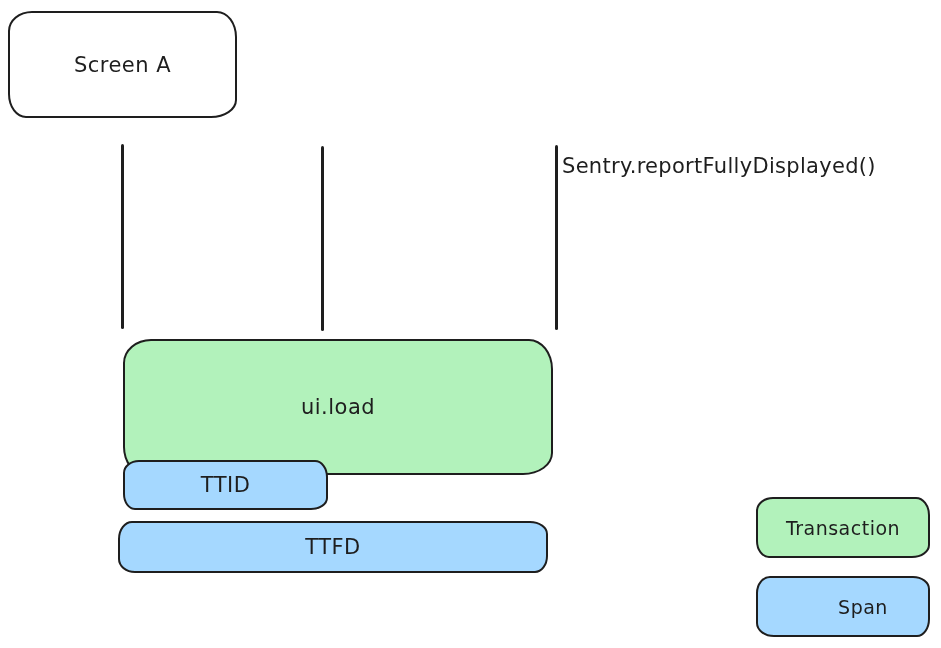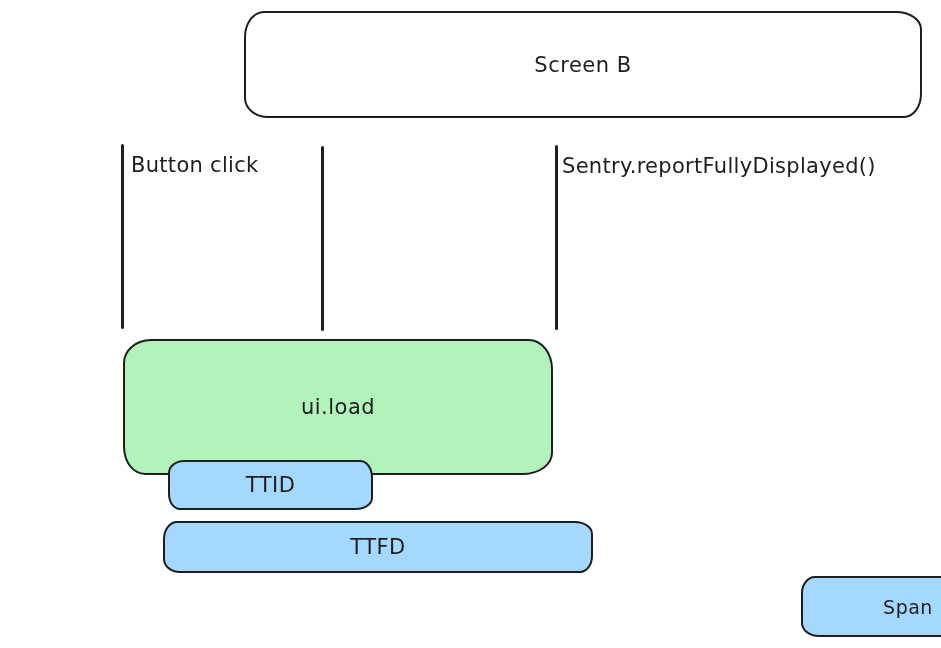--- a/index.html
+++ b/index.html
@@ -65,21 +65,20 @@
   .marker-label-1 { left: 131px; top: 153px; }
   .marker-label-2 { left: 329px; top: 155px; }
   .marker-label-3 { left: 562px; top: 154px; text-align: center; }
 
   
   .bar-transaction {
     background: #b2f2bb;
   }
   .bar-span {
     background: #a5d8ff;
-    margin-left: 45px;
   }
   .ui-load-bar {
     left: 123px; top: 339px;
     width: 430px; height: 136px;
     border-radius: 28px 24px 30px 22px / 24px 30px 22px 28px;
   }
   .ttid-bar {
     left: 123px; top: 460px;
     width: 205px; height: 50px;
     border-radius: 16px 13px 17px 12px / 13px 17px 12px 16px;
@@ -105,39 +104,41 @@
   .legend-transaction .box-label,
   .legend-span .box-label {
     font-size: 19px;
   }
 </style>
 </head>
 <body>
 
 <div class="canvas">
 
-  <div class="sketch-box screen-b">
-    <span class="box-label">Screen B</span>
+  <div class="sketch-box screen-a">
+    <span class="box-label">Screen A</span>
   </div>
 
   <div class="marker-line marker-line-1"></div>
-  <div class="marker-label marker-label-1">Button click</div>
 
   <div class="marker-line marker-line-2"></div>
 
   <div class="marker-line marker-line-3"></div>
   <div class="marker-label marker-label-3">Sentry.reportFullyDisplayed()</div>
 
   <div class="sketch-box bar-transaction ui-load-bar">
     <span class="box-label">ui.load</span>
   </div>
   <div class="sketch-box bar-span ttid-bar">
     <span class="box-label">TTID</span>
   </div>
   <div class="sketch-box bar-span ttfd-bar">
     <span class="box-label">TTFD</span>
   </div>
 
+  <div class="sketch-box bar-transaction legend-transaction">
+    <span class="box-label">Transaction</span>
+  </div>
   <div class="sketch-box bar-span legend-span">
     <span class="box-label">Span</span>
   </div>
 
 </div>
 
 </body></html>

